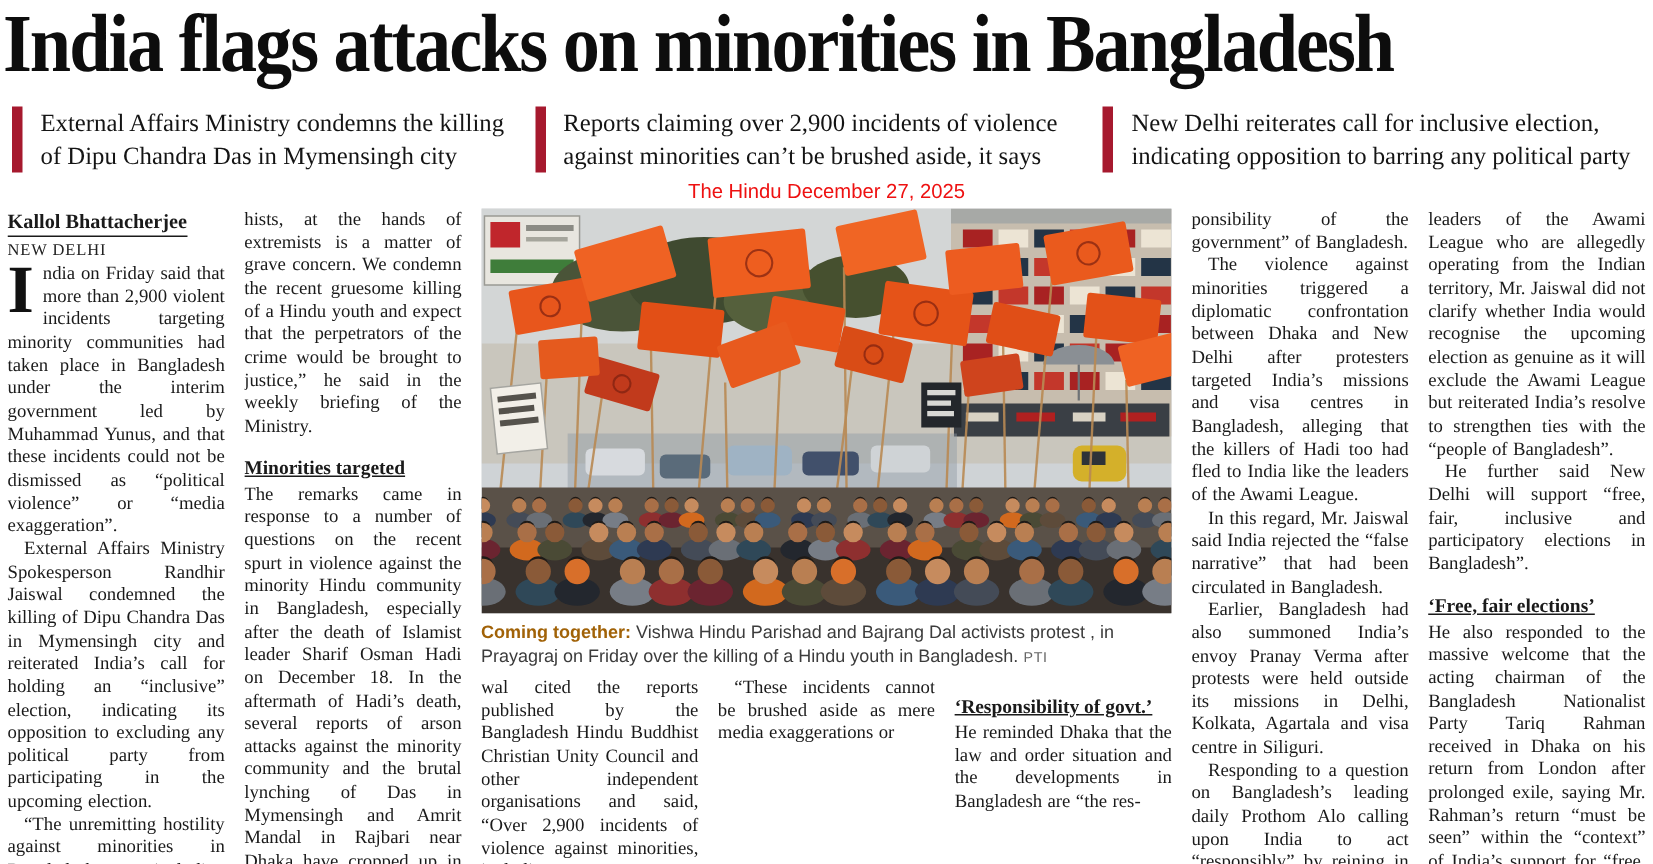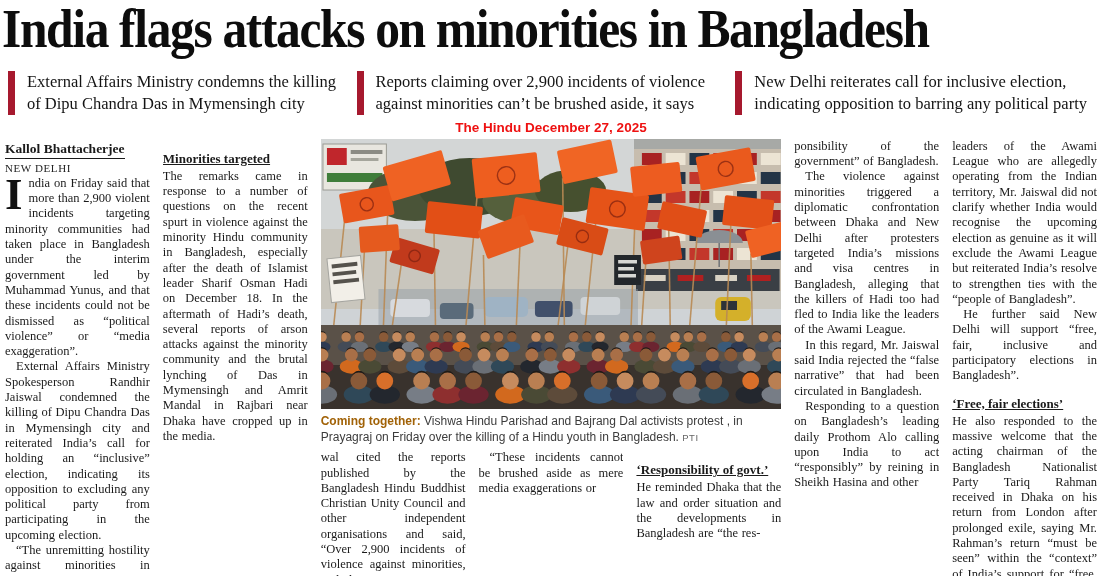--- a/index.html
+++ b/index.html
@@ -23,21 +23,21 @@
   .deck-row {
     display:grid; grid-template-columns:1fr 1.09fr 1.06fr;
     column-gap:26px; margin:7px 10px 0 8px;gap:12px;
   }
   .deck { border-left:7px solid #a6192e; padding-left:12px;
     font-size:16.5px; line-height:1.33; color:#141414; }
 
   
   .dateline {
     text-align:center; margin-top:5px;
-    font-family:"Liberation Sans", sans-serif; font-weight:700;
+    font-family:"Liberation Sans", sans-serif; font-weight:400;
     font-size:13.5px; color:#ee1111;
   }
 
   
   .content {
     display:grid; grid-template-columns:repeat(7, 1fr);
     column-gap:13px; padding:0 5px; margin-top:4px; height:438px;
   }
   .col { overflow:hidden; height:438px; }
   .byline-name { font-weight:700; font-size:13.5px;
@@ -94,20 +94,21 @@
         <div class="byline-loc">NEW DELHI</div>
       </div>
       <div>
           <p class="para"><span class="dropcap">I</span>ndia on Friday said that more than 2,900 violent incidents targeting minority communities had taken place in Bangladesh under the interim government led by Muhammad Yunus, and that these incidents could not be dismissed as “political violence” or “media exaggeration”.</p>
           <p class="para ind">External Affairs Ministry Spokesperson Randhir Jaiswal condemned the killing of Dipu Chandra Das in Mymensingh city and reiterated India’s call for holding an “inclusive” election, indicating its opposition to excluding any political party from participating in the upcoming election.</p>
           <p class="para ind">“The unremitting hostility against minorities in Bangladesh, including Hindus, Christians, and Budd-</p>
         </div>
     </div>
 
     <div class="col">
+        <p class="para">hists, at the hands of extremists is a matter of grave concern. We condemn the recent gruesome killing of a Hindu youth and expect that the perpetrators of the crime would be brought to justice,” he said in the weekly briefing of the Ministry.</p>
         <div class="subhed">Minorities targeted</div>
         <p class="para">The remarks came in response to a number of questions on the recent spurt in violence against the minority Hindu community in Bangladesh, especially after the death of Islamist leader Sharif Osman Hadi on December 18. In the aftermath of Hadi’s death, several reports of arson attacks against the minority community and the brutal lynching of Das in Mymensingh and Amrit Mandal in Rajbari near Dhaka have cropped up in the media.</p>
       </div>
 
     <div class="photo-block">
       <div class="photo-frame">
         <svg viewBox="0 0 465 270" preserveAspectRatio="none">
 
           <rect x="0" y="0" width="465" height="120" fill="#d3d6d6"></rect>
           <rect x="0" y="90" width="465" height="80" fill="#c9c6bd"></rect>
@@ -484,20 +485,21 @@
             <div class="subhed">‘Responsibility of govt.’</div>
             <p class="para">He reminded Dhaka that the law and order situation and the developments in Bangladesh are “the res-</p>
           </div>
       </div>
     </div>
 
     <div class="col">
         <p class="para">ponsibility of the government” of Bangladesh.</p>
         <p class="para ind">The violence against minorities triggered a diplomatic confrontation between Dhaka and New Delhi after protesters targeted India’s missions and visa centres in Bangladesh, alleging that the killers of Hadi too had fled to India like the leaders of the Awami League.</p>
         <p class="para ind">In this regard, Mr. Jaiswal said India rejected the “false narrative” that had been circulated in Bangladesh.</p>
+        <p class="para ind">Earlier, Bangladesh had also summoned India’s envoy Pranay Verma after protests were held outside its missions in Delhi, Kolkata, Agartala and visa centre in Siliguri.</p>
         <p class="para ind">Responding to a question on Bangladesh’s leading daily Prothom Alo calling upon India to act “responsibly” by reining in Sheikh Hasina and other</p>
       </div>
     <div class="col">
         <p class="para">leaders of the Awami League who are allegedly operating from the Indian territory, Mr. Jaiswal did not clarify whether India would recognise the upcoming election as genuine as it will exclude the Awami League but reiterated India’s resolve to strengthen ties with the “people of Bangladesh”.</p>
         <p class="para ind">He further said New Delhi will support “free, fair, inclusive and participatory elections in Bangladesh”.</p>
         <div class="subhed">‘Free, fair elections’</div>
         <p class="para">He also responded to the massive welcome that the acting chairman of the Bangladesh Nationalist Party Tariq Rahman received in Dhaka on his return from London after prolonged exile, saying Mr. Rahman’s return “must be seen” within the “context” of India’s support for “free, fair and inclusive elections in Bangladesh”.</p>
       </div>
 
   </div>

